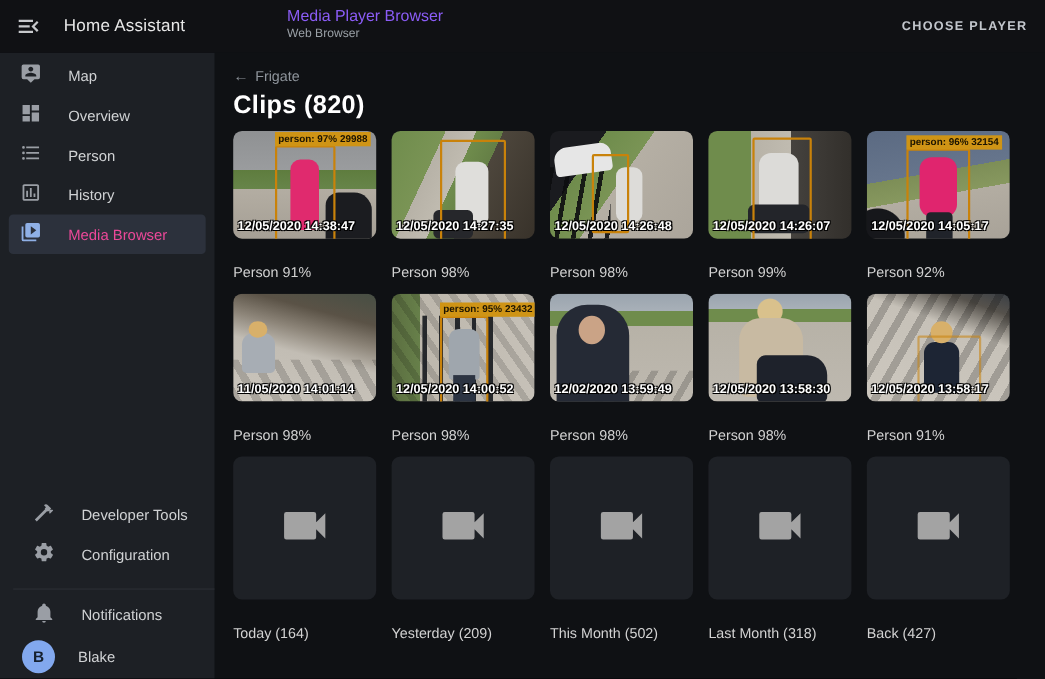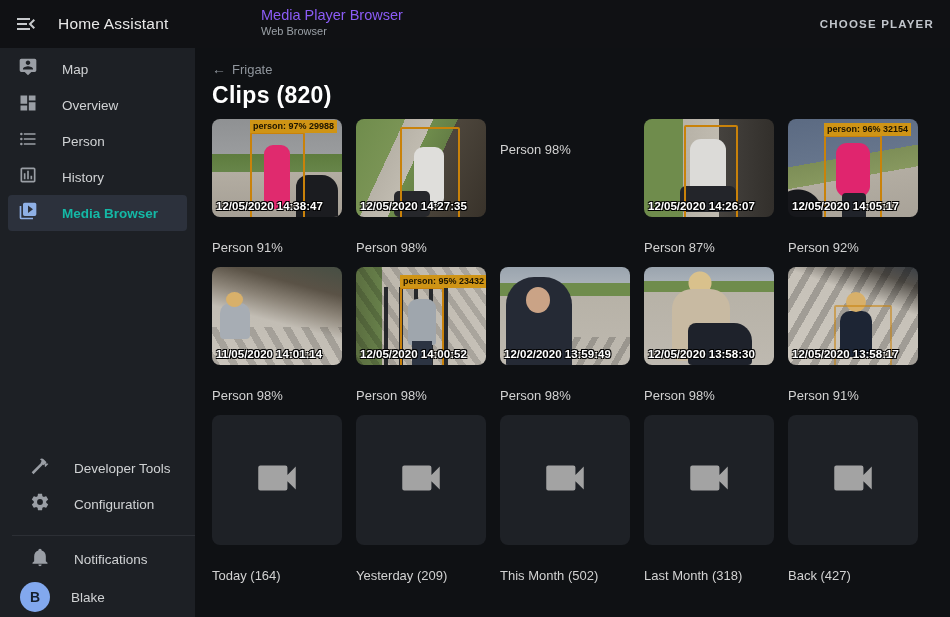--- a/index.html
+++ b/index.html
@@ -17,21 +17,21 @@
   .panel-sub { font-size:11px; color:#9aa0a6; margin-top:2px; }
   .choose-player { margin-left:auto; margin-right:16px; font-size:11.5px; font-weight:700; letter-spacing:1.2px; color:#c2c6cc; background:none; border:none; cursor:pointer; font-family:inherit; }
 
   
   .sidebar { position:absolute; top:48px; left:0; width:195px; bottom:0; background:#1d2025; z-index:4; }
   .side-item { height:36px; display:flex; align-items:center; margin:0 8px; border-radius:4px; cursor:pointer; }
   .side-item svg { width:20px; height:20px; fill:#9a9ea5; margin-left:10px; flex:none; }
   .side-item .lbl { margin-left:24px; font-size:13.5px; color:#d0d2d4; white-space:nowrap; }
   .side-item.selected { background:#2c313c; }
   .side-item.selected svg { fill:#8fb0e6; }
-  .side-item.selected .lbl { color:#14b8a6;font-weight:bold; }
+  .side-item.selected .lbl { color:#ec4899; }
   .side-top { padding-top:3px; }
   .side-bottom { position:absolute; bottom:0; left:12px; right:0; }
   .side-divider { border-top:1px solid #2c2f35; margin:13px 0 5px 0; }
   .user-row { height:40px; display:flex; align-items:center; cursor:pointer; }
   .avatar { width:30px; height:30px; border-radius:50%; background:#82a8ee; color:#15202e; font-size:14px; font-weight:700; display:flex; align-items:center; justify-content:center; margin-left:8px; flex:none; }
   .user-row .lbl { margin-left:21px; font-size:13.5px; color:#d0d2d4; }
 
   
   .main { position:absolute; left:195px; top:48px; right:0; bottom:0; background:#0f1114; padding-left:17px; overflow:hidden; }
   .back-row { margin-top:13px; display:flex; align-items:center; color:#8f959c; font-size:13px; cursor:pointer; width:max-content; }
@@ -217,28 +217,32 @@
         <div class="cell-label">Person 91%</div>
       </div>
       <div class="cell">
         <div class="thumb s2">
           <div class="bbox"></div>
           <div class="stamp">12/05/2020 14:27:35</div>
         </div>
         <div class="cell-label">Person 98%</div>
       </div>
       <div class="cell">
+        <div class="thumb s3">
+          <div class="bbox"></div>
+          <div class="stamp">12/05/2020 14:26:48</div>
+        </div>
         <div class="cell-label">Person 98%</div>
       </div>
       <div class="cell">
         <div class="thumb s4">
           <div class="bbox"></div>
           <div class="stamp">12/05/2020 14:26:07</div>
         </div>
-        <div class="cell-label">Person 87%</div>
+        <div class="cell-label">Person 99%</div>
       </div>
       <div class="cell">
         <div class="thumb s5">
           <div class="bbox">
               <span class="tag">person: 96% 32154</span>
             </div>
           <div class="stamp">12/05/2020 14:05:17</div>
         </div>
         <div class="cell-label">Person 92%</div>
       </div>

